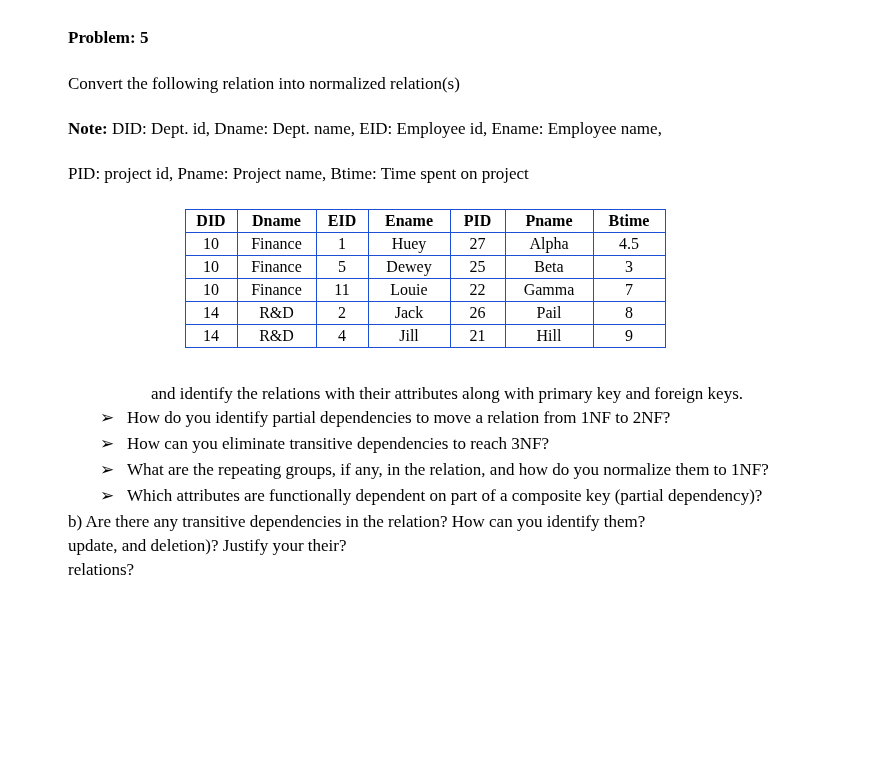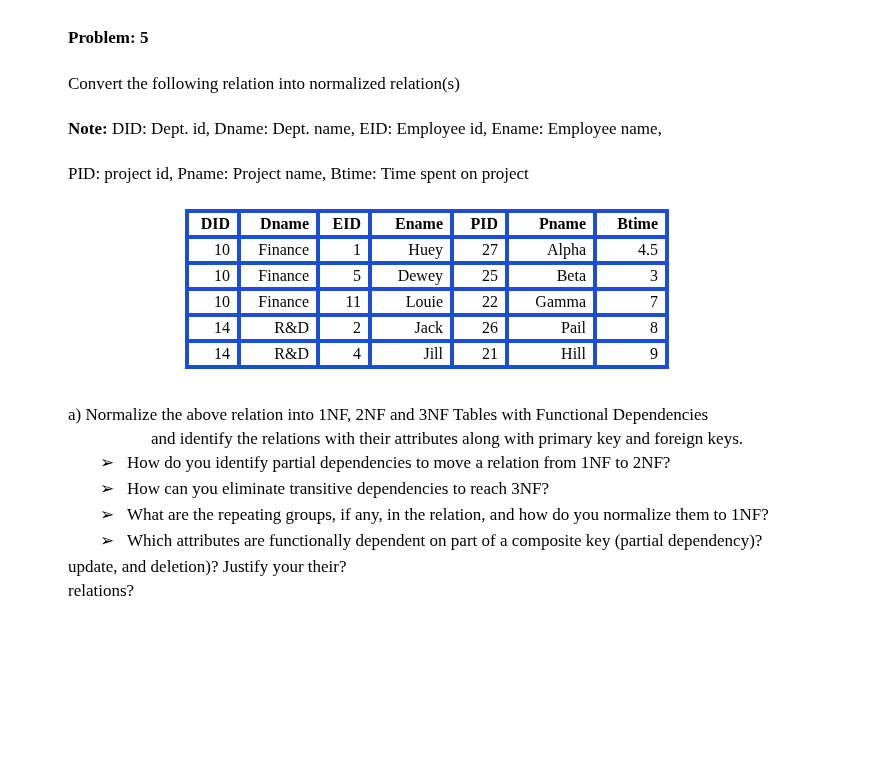--- a/index.html
+++ b/index.html
@@ -28,23 +28,23 @@
     white-space: nowrap;
   }
   .note-label { font-weight: bold; }
 
   table.relation {
     border-collapse: collapse;
     margin: 5px 0 0 117px;
     font-size: 16px;
   }
   table.relation th, table.relation td {
-    border: 4px solid #1d4ed8;
+    border: 1px solid #1d4ed8;
     padding: 1px 7px 1px 6px;
-    text-align: right;
+    text-align: center;
     line-height: 20px;
     vertical-align: top;
   }
   table.relation th { font-weight: bold; }
   .col-did   { width: 52px; }
   .col-dname { width: 79px; }
   .col-eid   { width: 52px; }
   .col-ename { width: 82px; }
   .col-pid   { width: 55px; }
   .col-pname { width: 88px; }
@@ -141,21 +141,20 @@
         <td>Jill</td>
         <td>21</td>
         <td>Hill</td>
         <td>9</td>
       </tr>
     </tbody>
   </table>
 
   <div class="lower">
 
-    <div class="line">a) Normalize the above relation into 1NF, 2NF and 3NF Tables with Functional Dependencies</div>
     <div class="line indent-sm">and identify the relations with their attributes along with primary key and foreign keys.</div>
 
     <div class="bullets">
       <div class="bullet">
         <span class="marker">➢</span>
         <span class="btext">How do you identify partial dependencies to move a relation from 1NF to 2NF?</span>
       </div>
       <div class="bullet">
         <span class="marker">➢</span>
         <span class="btext">How can you eliminate transitive dependencies to reach 3NF?</span>
@@ -163,19 +162,20 @@
       <div class="bullet">
         <span class="marker">➢</span>
         <span class="btext">What are the repeating groups, if any, in the relation, and how do you normalize them to 1NF?</span>
       </div>
       <div class="bullet">
         <span class="marker">➢</span>
         <span class="btext">Which attributes are functionally dependent on part of a composite key (partial dependency)?</span>
       </div>
     </div>
 
+    <div class="line">b) Are there any transitive dependencies in the relation? How can you identify them?</div>
     <div class="line">update, and deletion)? Justify your their?</div>
 
     <div class="line">relations?</div>
 
   </div>
 
 </div>
 
 </body></html>

